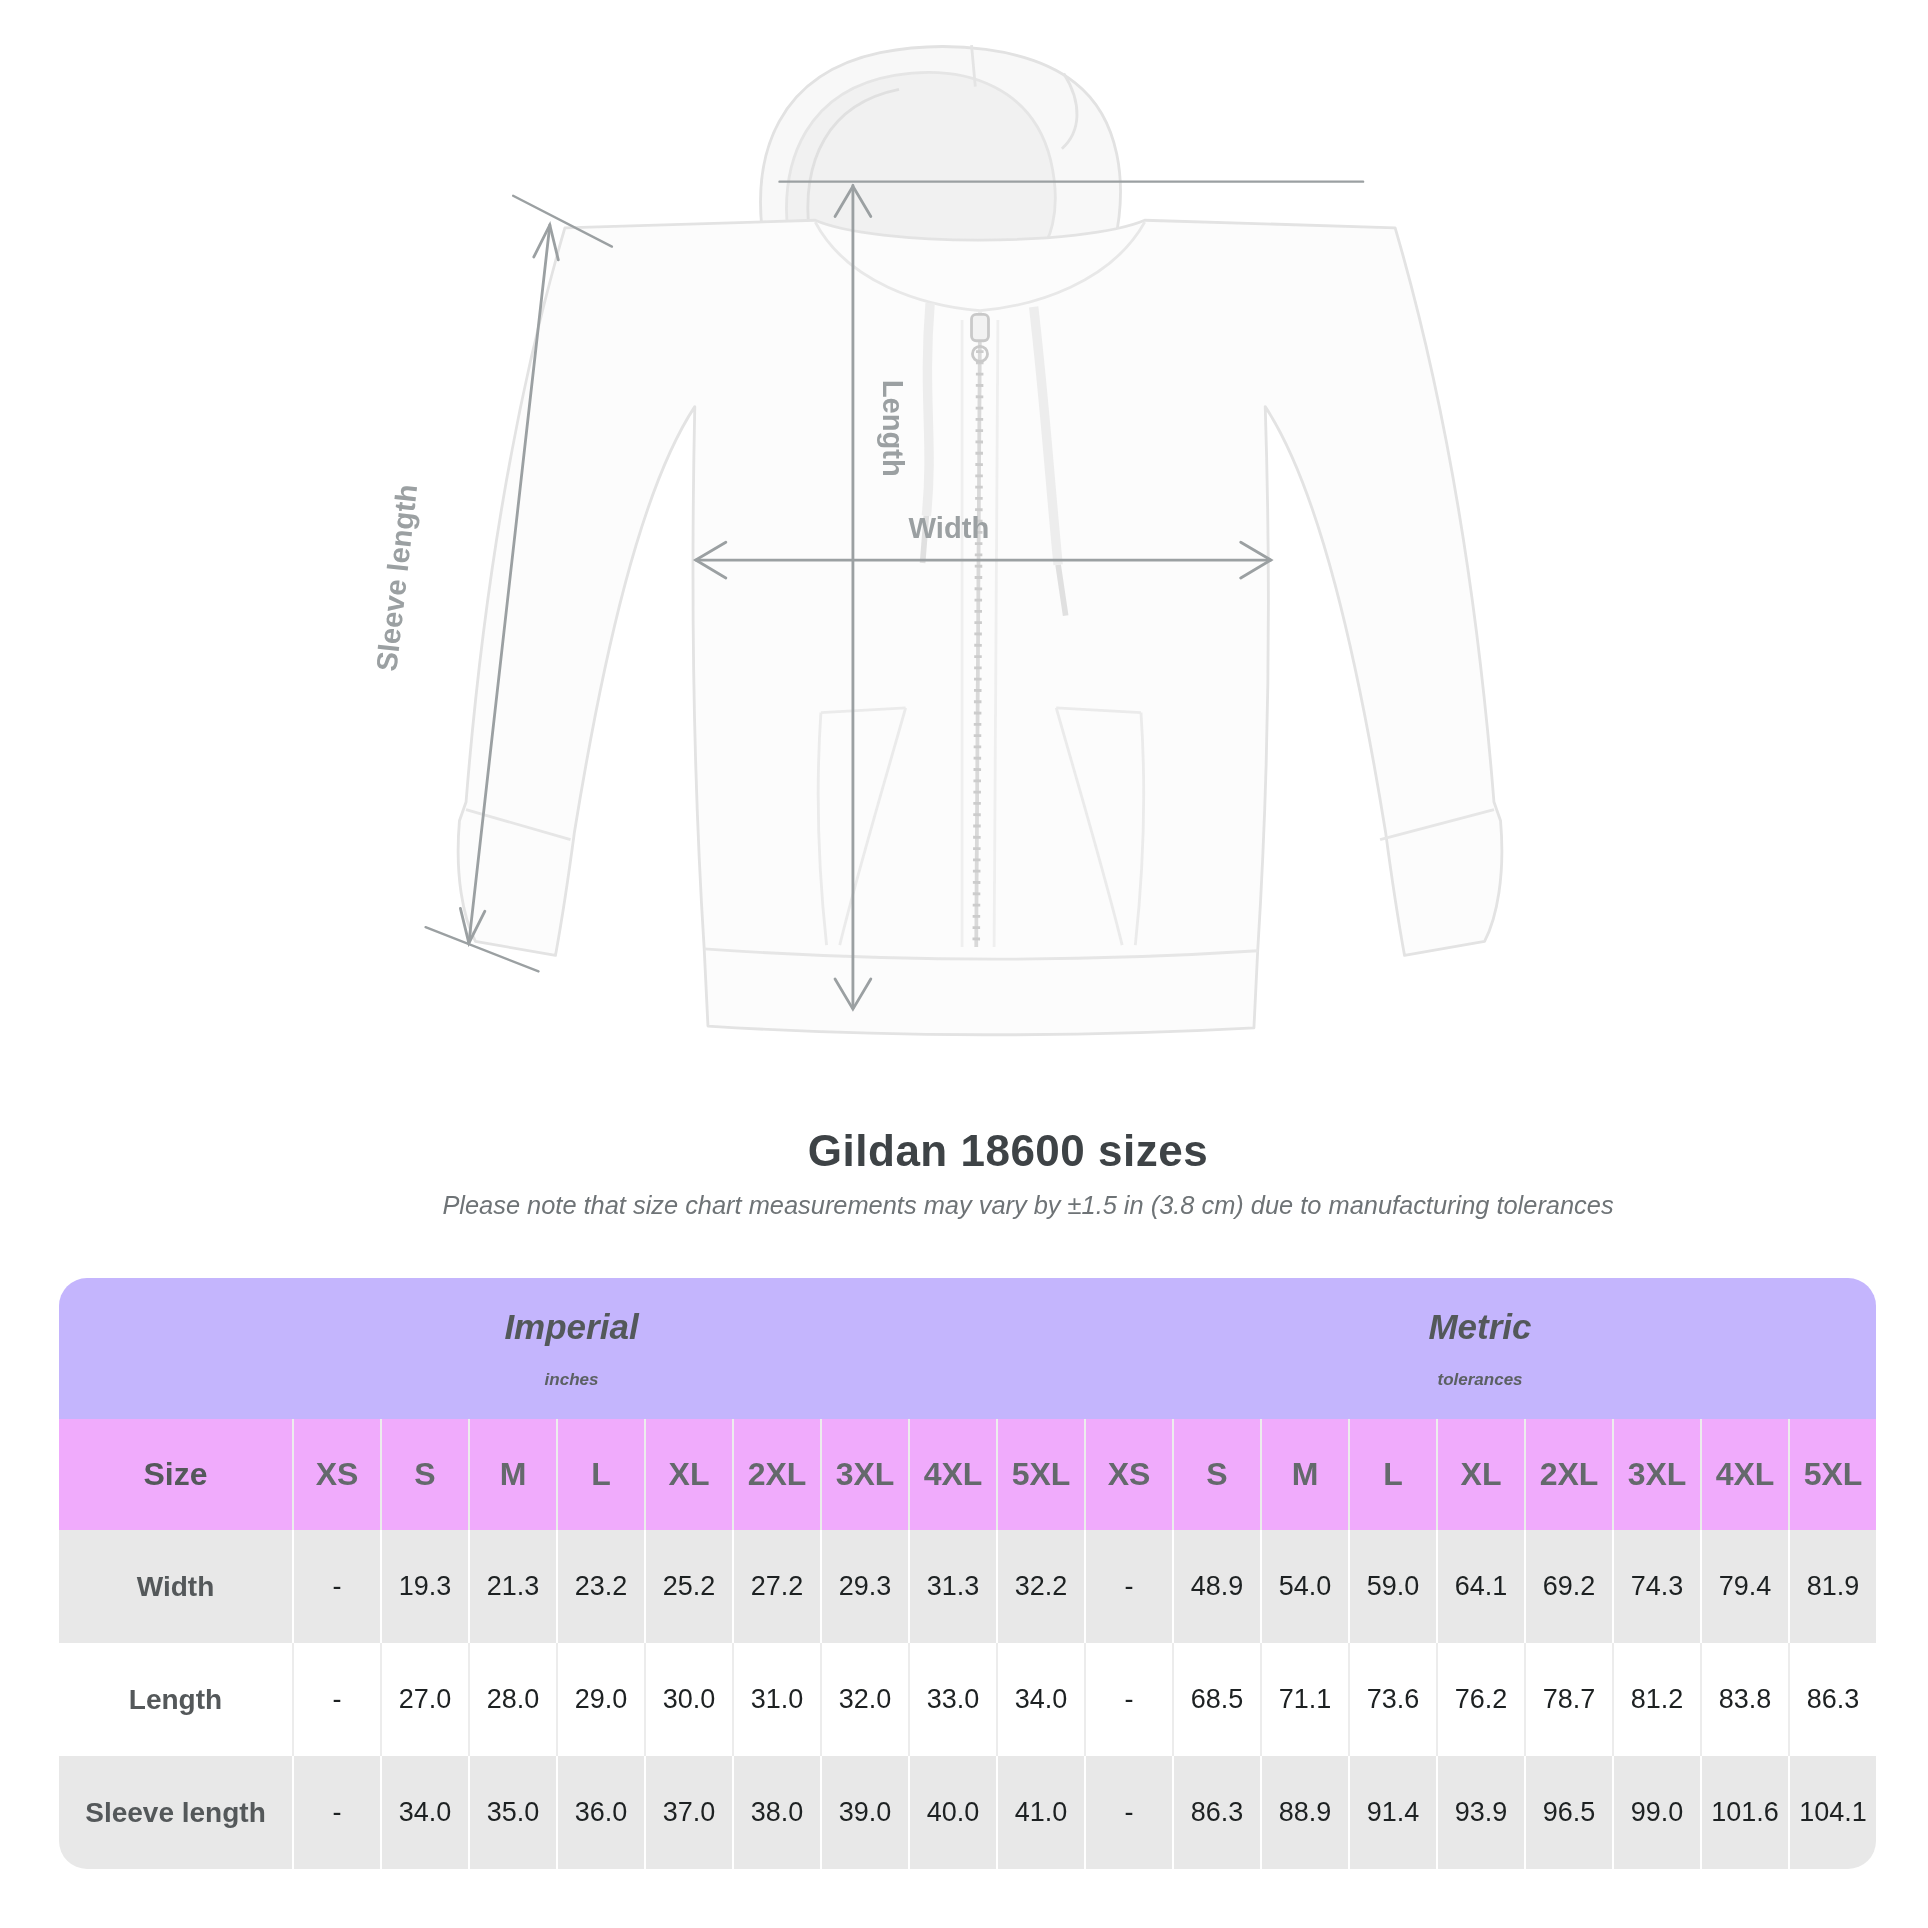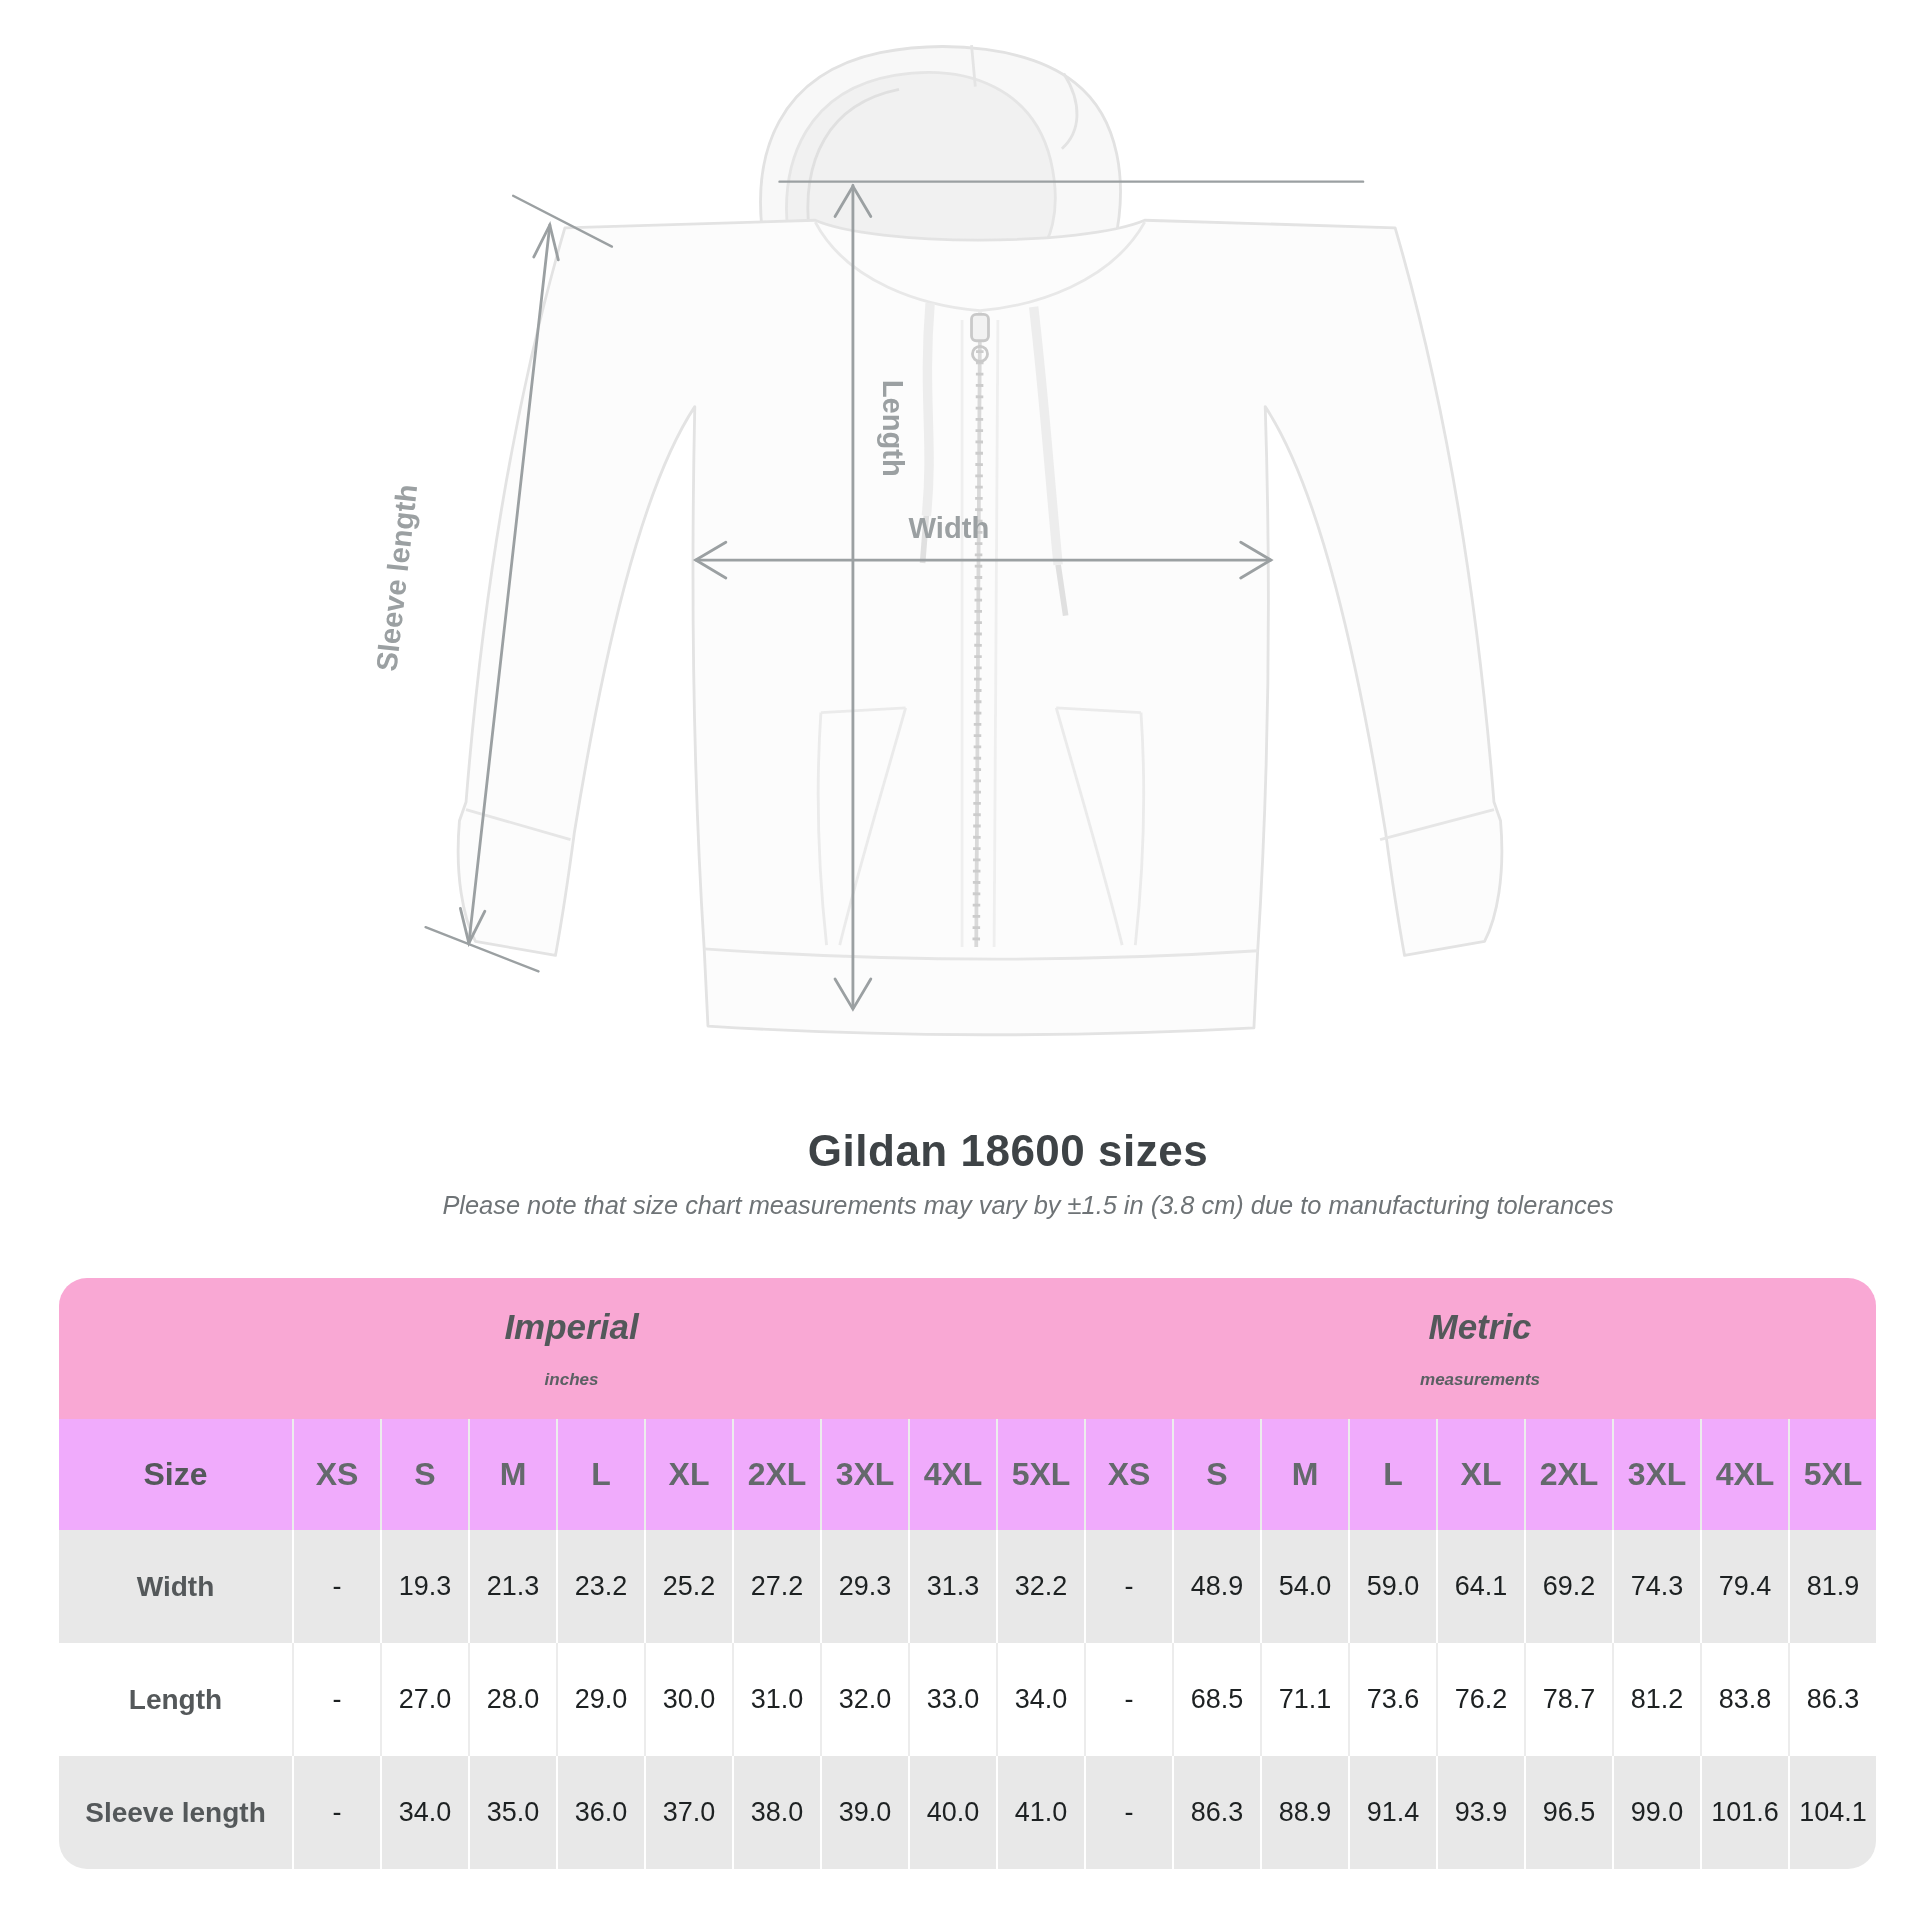--- a/index.html
+++ b/index.html
@@ -13,21 +13,21 @@
   #heading{position:absolute;left:0;top:1126px;width:1928px;text-align:center;padding-left:44px;}
   #title{font-size:44px;font-weight:bold;color:#3e4346;letter-spacing:0.5px;}
   #note{margin-top:15px;font-size:25.4px;font-style:italic;color:#6e7376;margin-left:40px;}
 
   
   #size-table{position:absolute;left:59px;top:1278px;width:1809px;
               border-collapse:separate;border-spacing:0;table-layout:fixed;}
   #size-table th,#size-table td{padding:0;text-align:center;vertical-align:middle;
               font-family:"Liberation Sans", sans-serif;box-sizing:border-box;}
 
-  tr.band th{height:141px;background:#f9a8d4;}
+  tr.band th{height:141px;background:#c4b5fd;}
   .band-left{border-top-left-radius:28px;}
   .band-right{border-top-right-radius:28px;}
   .unit-label{font-size:35px;font-weight:bold;font-style:italic;color:#53585a;line-height:1;}
   .unit-sub{margin-top:27px;font-size:17px;font-style:italic;color:#5b6063;line-height:1;}
 
   tr.sizes td{height:111px;background:#f0abfc;font-size:32px;font-weight:bold;color:#64696c;}
   tr.sizes td + td{border-left:2.8px solid #ececec;margin-top:28px;}
   tr.sizes td.rowlabel{color:#54585a;}
 
   tr.data td{height:113px;font-size:27px;color:#1d2122;}
@@ -143,21 +143,21 @@
     </colgroup>
 
   <tbody>
       <tr class="band">
     <th class="band-left" colspan="10">
       <div class="unit-label">Imperial</div>
       <div class="unit-sub">inches</div>
     </th>
     <th class="band-right" colspan="9">
       <div class="unit-label">Metric</div>
-      <div class="unit-sub">measurements</div>
+      <div class="unit-sub">tolerances</div>
     </th>
   </tr>
 
   <tr class="sizes">
     <td class="rowlabel">Size</td>
     <td>XS</td>
     <td>S</td>
     <td>M</td>
     <td>L</td>
     <td>XL</td>

